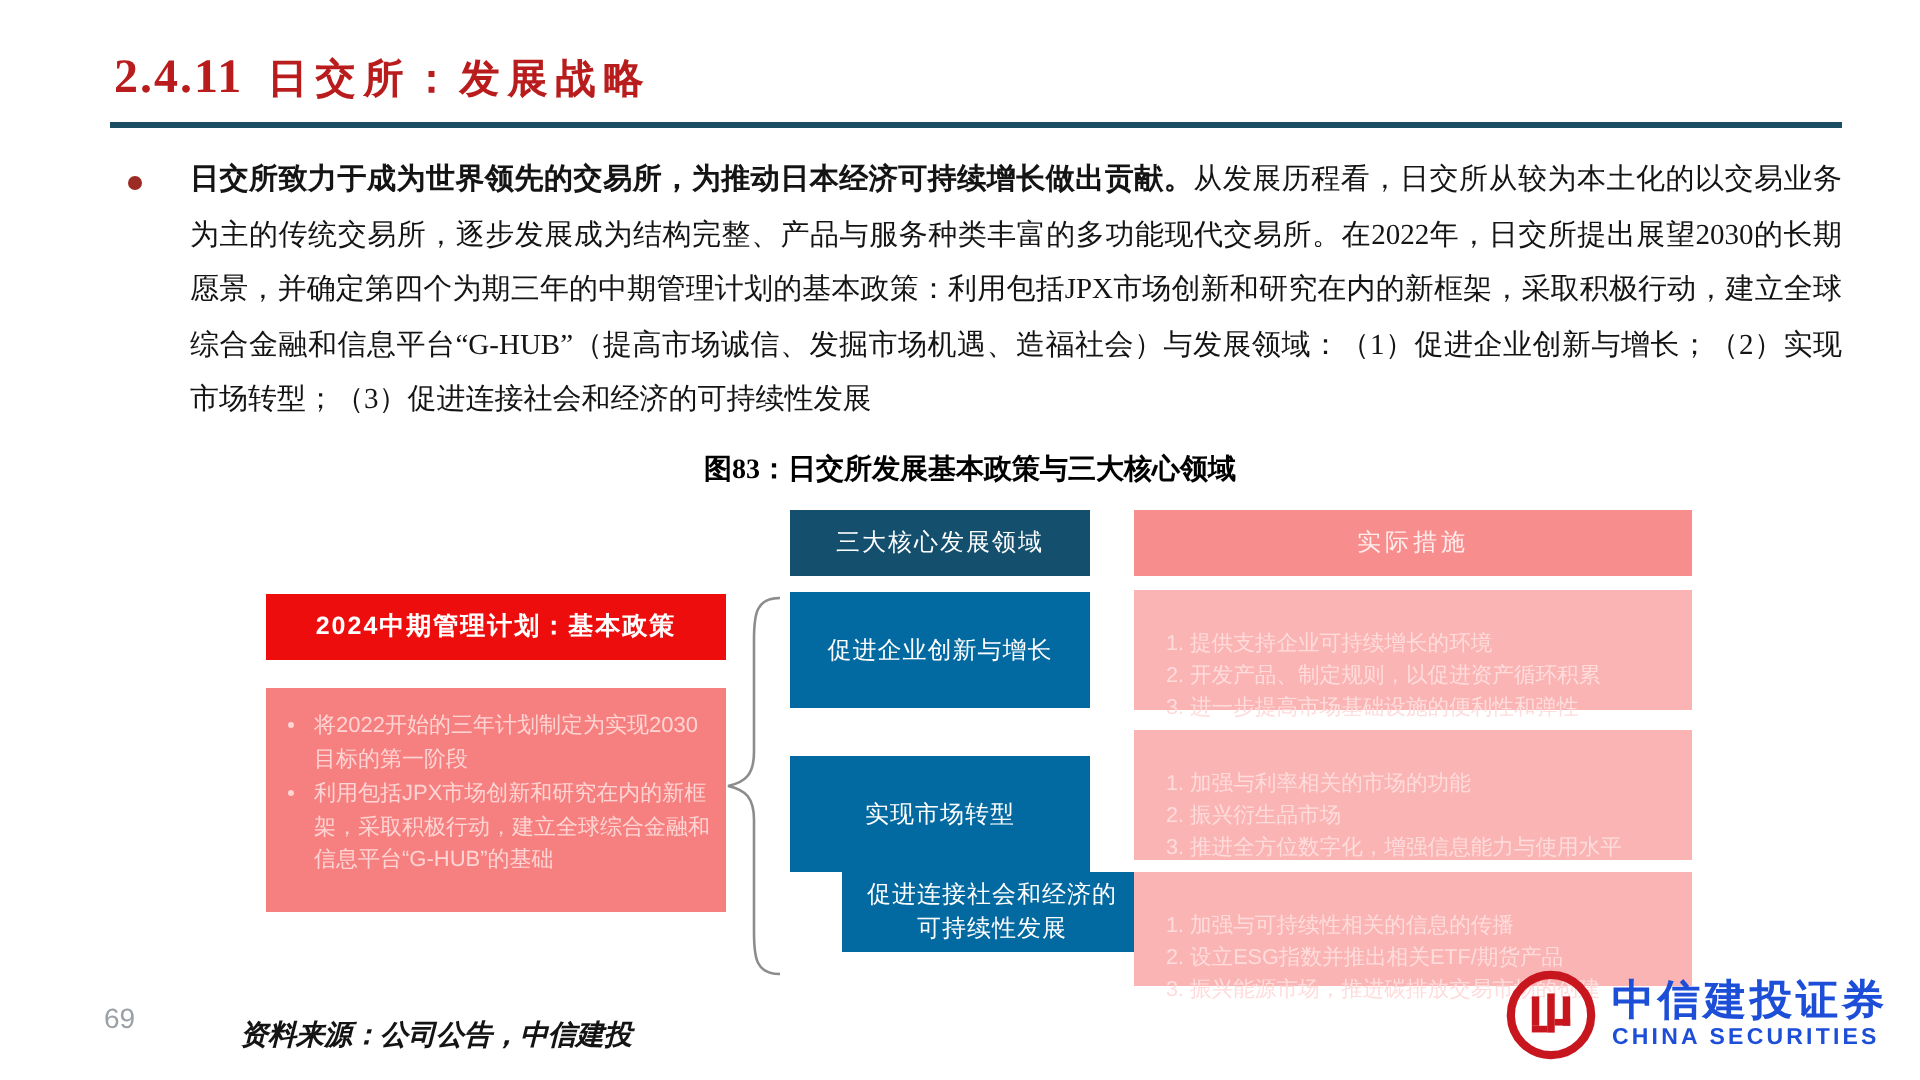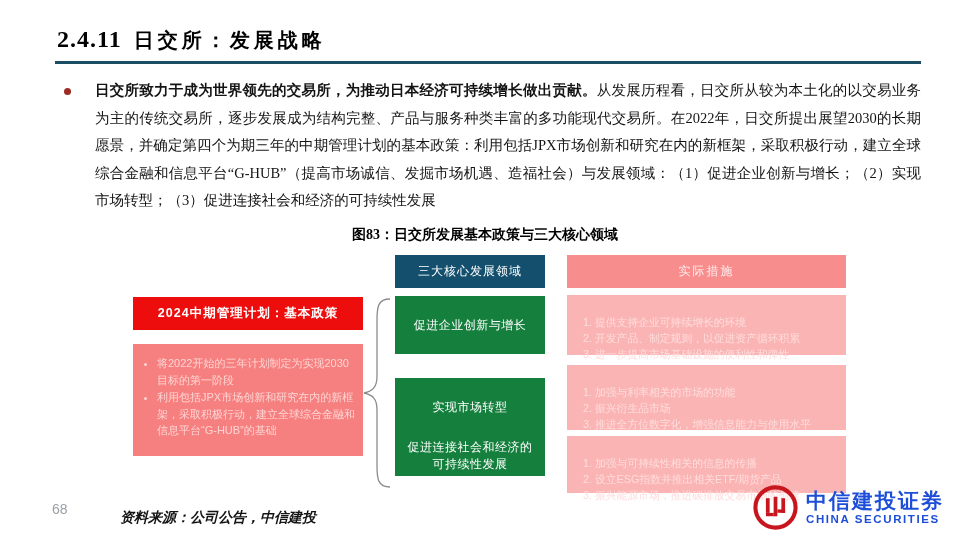--- a/index.html
+++ b/index.html
@@ -3,21 +3,21 @@
 <meta charset="utf-8">
 <style>
   * { margin:0; padding:0; box-sizing:border-box; }
   html,body { background:#e8e8e8; }
   .slide {
     position:relative; width:960px; height:540px; margin:0 auto;
     background:#ffffff; overflow:hidden;
     font-family:"Liberation Sans","DejaVu Sans",sans-serif;
   }
   
-  .title-row { position:absolute; left:57px; top:26px; color:#000000; white-space:nowrap; }
+  .title-row { position:absolute; left:57px; top:26px; color:#b91c1c; white-space:nowrap; }
   .section-num { font-family:"Liberation Serif","DejaVu Serif",serif; font-size:24px; font-weight:bold; letter-spacing:1px; }
   .title-text  { font-size:20px; font-weight:bold; letter-spacing:4px; margin-left:12px; }
   .title-rule  { position:absolute; left:55px; top:61px; width:866px; height:3px; background:#1c4e63; }
   
   .bullet-dot { position:absolute; left:64px; top:88px; width:7px; height:7px; border-radius:50%; background:#9c2b23; }
   .para {
     position:absolute; left:95px; top:77px; width:826px;
     font-size:14.5px; line-height:27.6px; text-align:justify; color:#141414;
     font-family:"Liberation Serif","DejaVu Serif",serif;
   }
@@ -27,24 +27,24 @@
     font-weight:bold; font-size:14px; color:#000;
     font-family:"Liberation Serif","DejaVu Serif",serif; }
   
   .box { position:absolute; display:flex; align-items:center; justify-content:center; text-align:center; }
   .hdr-core { left:395px; top:255px; width:150px; height:33px; background:#14506e; color:#ffffff; font-size:12px; letter-spacing:1px; }
   .hdr-meas { left:567px; top:255px; width:279px; height:33px; background:#f78d8d; color:#ffecec; font-size:12px; letter-spacing:2px; }
   .policy-title { left:133px; top:297px; width:230px; height:33px; background:#ee0d0d; color:#ffffff; font-size:12.5px; font-weight:bold; letter-spacing:1px; }
   .policy-body { position:absolute; left:133px; top:344px; width:230px; height:112px; background:#f5807f; color:#ffd4d4; }
   .policy-body ul { list-style:disc; margin:11px 8px 0 24px; font-size:11px; line-height:16.5px; text-align:left; }
   .policy-body li { margin-bottom:1px; }
-  .core-box { left:395px; width:150px; background:#15803d; color:#ffffff; font-size:12px; padding:16px 12px; letter-spacing:0.5px; line-height:17px; }
+  .core-box { left:395px; width:150px; background:#0369a1; color:#ffffff; font-size:12px; padding:16px 12px; letter-spacing:0.5px; line-height:17px; }
   .core-1 { top:296px; height:58px; }
   .core-2 { top:366px; height:58px;margin-top:12px; }
-  .core-3 { top:436px; height:40px; }
+  .core-3 { top:436px; height:40px;margin-left:26px; }
   .meas-box { position:absolute; left:567px; width:279px; background:#fbb4b4; color:#ffdcdc; }
   .meas-1 { top:295px; height:60px; }
   .meas-2 { top:365px; height:65px; }
   .meas-3 { top:436px; height:57px; }
   .meas-box ol { list-style:decimal; margin:20px 6px 0 28px; font-size:10.8px; line-height:15.8px; text-align:left; }
   
   .brace { position:absolute; left:358px; top:296px; width:38px; height:194px; }
   
   .page-num { position:absolute; left:52px; top:501px; font-size:14px; color:#9aa0a6; }
   .source { position:absolute; left:120px; top:509px; font-size:14px; color:#141414;
@@ -104,21 +104,21 @@
     </ol>
   </div>
   <div class="meas-box meas-3">
     <ol>
       <li>加强与可持续性相关的信息的传播</li>
       <li>设立ESG指数并推出相关ETF/期货产品</li>
       <li>振兴能源市场，推进碳排放交易市场的创建</li>
     </ol>
   </div>
 
-  <div class="page-num">68</div>
+  <div class="page-num">69</div>
   <div class="source">资料来源：公司公告，中信建投</div>
 
   <div class="logo">
     <svg class="logo-emblem" viewBox="0 0 48 48">
       <circle cx="24" cy="24" r="20.5" fill="none" stroke="#c8161e" stroke-width="4.2"></circle>
       <g fill="#c8161e">
         <rect x="14.2" y="14.5" width="3.8" height="15"></rect>
         <rect x="22.1" y="13" width="3.8" height="20"></rect>
         <rect x="30" y="14.5" width="3.8" height="15"></rect>
         <rect x="14.2" y="29.5" width="8" height="3.4"></rect>

